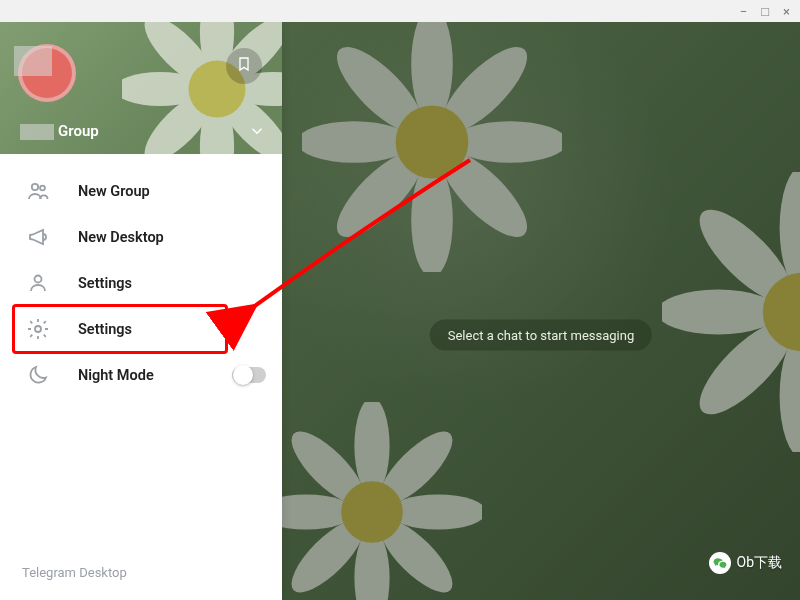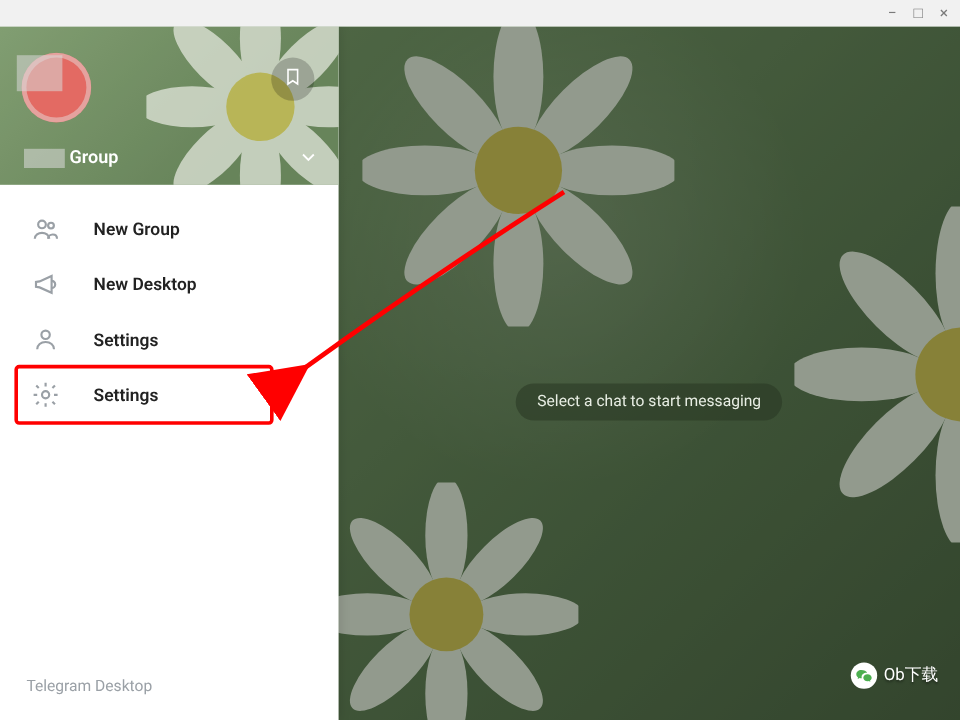--- a/index.html
+++ b/index.html
@@ -191,20 +191,27 @@
 
       <div class="menu-item" style="position:relative;text-align:center;">
         <div class="highlight-box"></div>
         <span class="icon"><svg viewBox="0 0 24 24">
               <circle cx="12" cy="12" r="3"></circle>
               <path d="M12 2v3M12 19v3M4.2 4.2l2.1 2.1M17.7 17.7l2.1 2.1M2 12h3M19 12h3M4.2 19.8l2.1-2.1M17.7 6.3l2.1-2.1"></path>
             </svg></span>
         <span>Settings</span>
       </div>
 
+      <div class="menu-item">
+        <span class="icon"><svg viewBox="0 0 24 24">
+              <path d="M20 14.5A8 8 0 0110 4a8 8 0 1010 10.5z"></path>
+            </svg></span>
+        <span>Night Mode</span>
+        <span class="toggle"></span>
+      </div>
 
     </div>
 
     <div class="footer">
       <div class="line1">Telegram Desktop</div>
     </div>
   </div>
 
   <svg class="arrow-svg">
     <defs>

